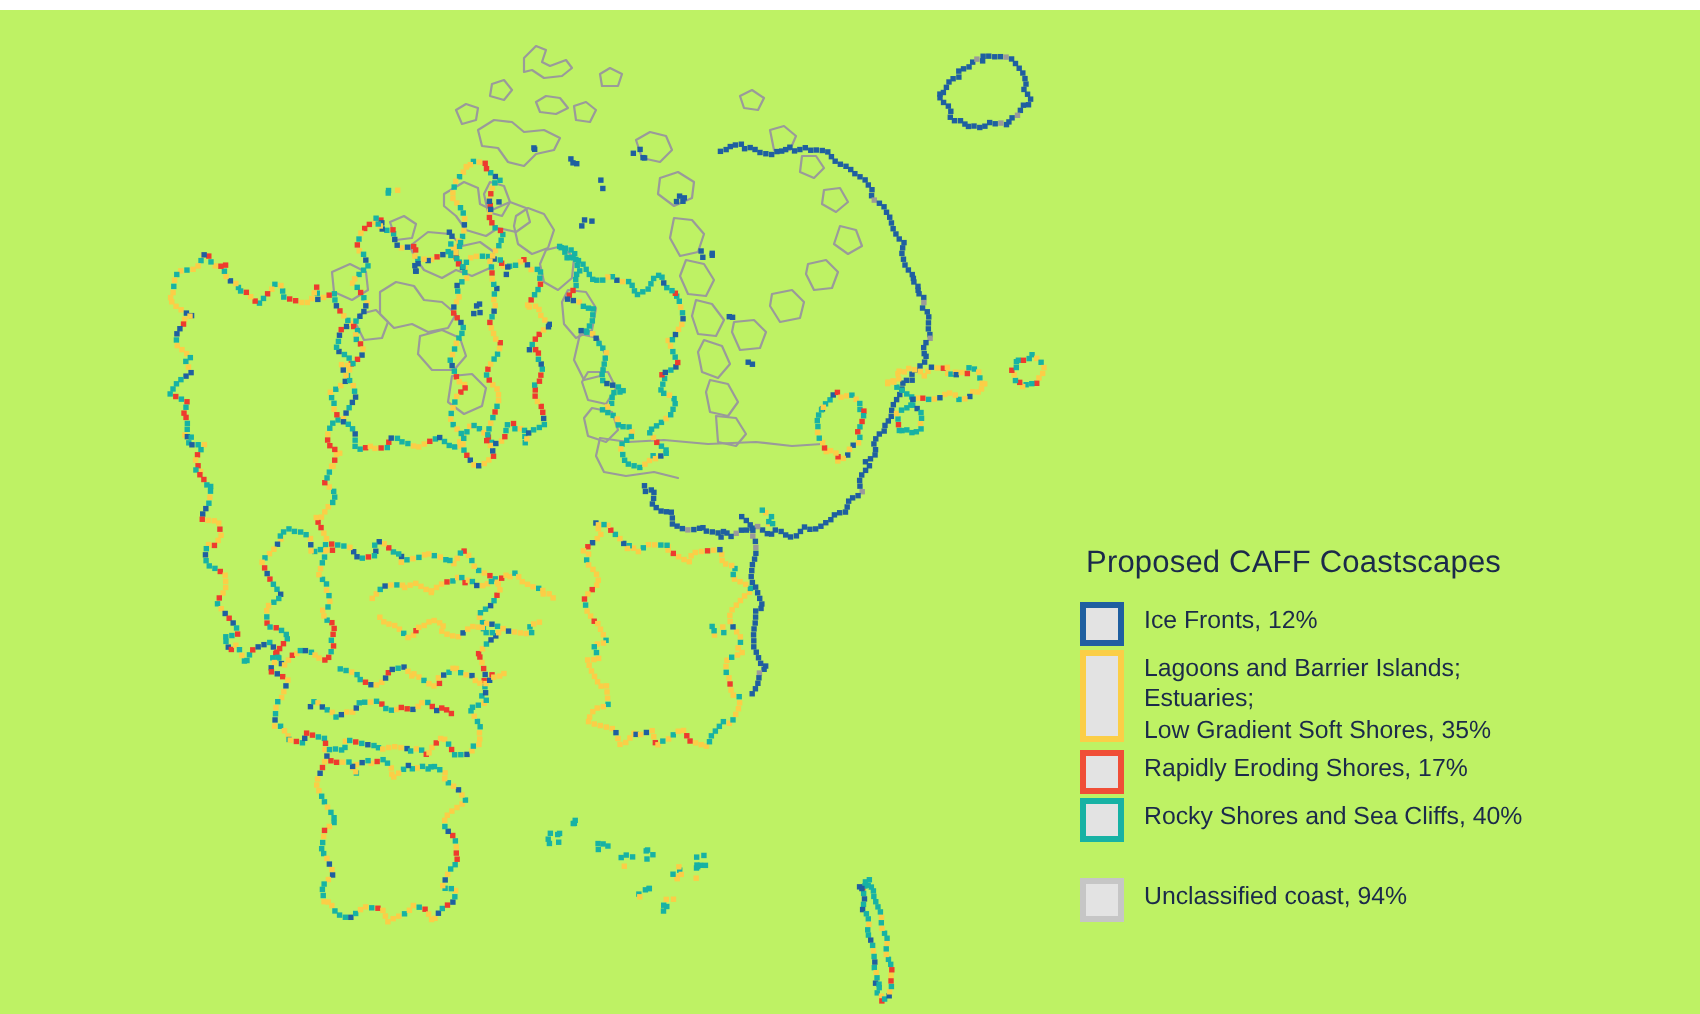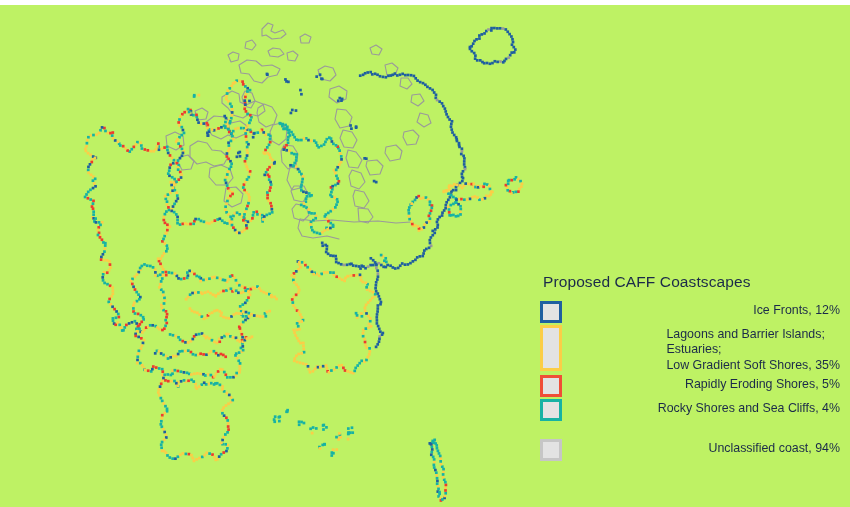--- a/index.html
+++ b/index.html
@@ -50,21 +50,20 @@
     color: #1b2a4a;
     letter-spacing: 0.1px;
     margin: 0 0 10px 3px;
     white-space: nowrap;
   }
 
   .legend-row {
     display: flex;
     align-items: flex-start;
     margin-bottom: 2px;
-    justify-content: space-between;
   }
 
   .swatch {
     flex: 0 0 auto;
     width: 22px;
     height: 22px;
     background: #e3e3e3;
     box-sizing: border-box;
     margin-right: 10px;
   }
@@ -1894,25 +1893,25 @@
           <div class="legend-label">Ice Fronts, 12%</div>
         </div>
         <div class="legend-row">
           <div class="swatch tall" style="background: rgb(227, 227, 227); border: 3px solid rgb(251, 206, 71);"></div>
           <div class="legend-label">Lagoons and Barrier Islands;
 Estuaries;
 Low Gradient Soft Shores, 35%</div>
         </div>
         <div class="legend-row">
           <div class="swatch" style="background: rgb(227, 227, 227); border: 3px solid rgb(240, 78, 55);"></div>
-          <div class="legend-label">Rapidly Eroding Shores, 5%</div>
+          <div class="legend-label">Rapidly Eroding Shores, 17%</div>
         </div>
         <div class="legend-row">
           <div class="swatch" style="background: rgb(227, 227, 227); border: 3px solid rgb(23, 178, 164);"></div>
-          <div class="legend-label">Rocky Shores and Sea Cliffs, 4%</div>
+          <div class="legend-label">Rocky Shores and Sea Cliffs, 40%</div>
         </div>
         <div class="legend-gap"></div>
         <div class="legend-row">
           <div class="swatch" style="background: rgb(227, 227, 227); border: 3px solid rgb(198, 198, 198);"></div>
           <div class="legend-label">Unclassified coast, 94%</div>
         </div>
       </div>
   </div>
 
 </div>

